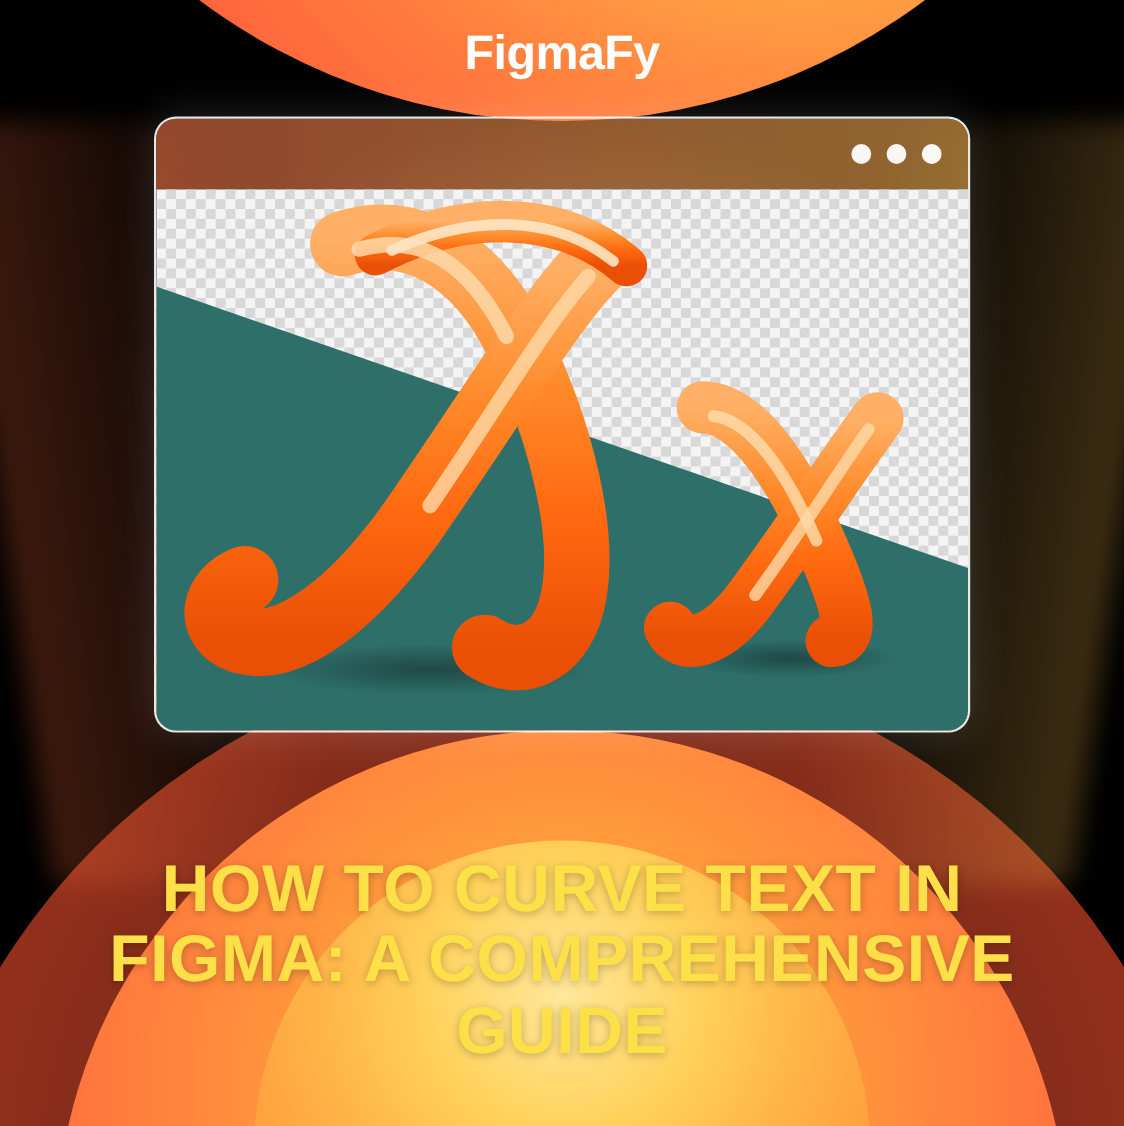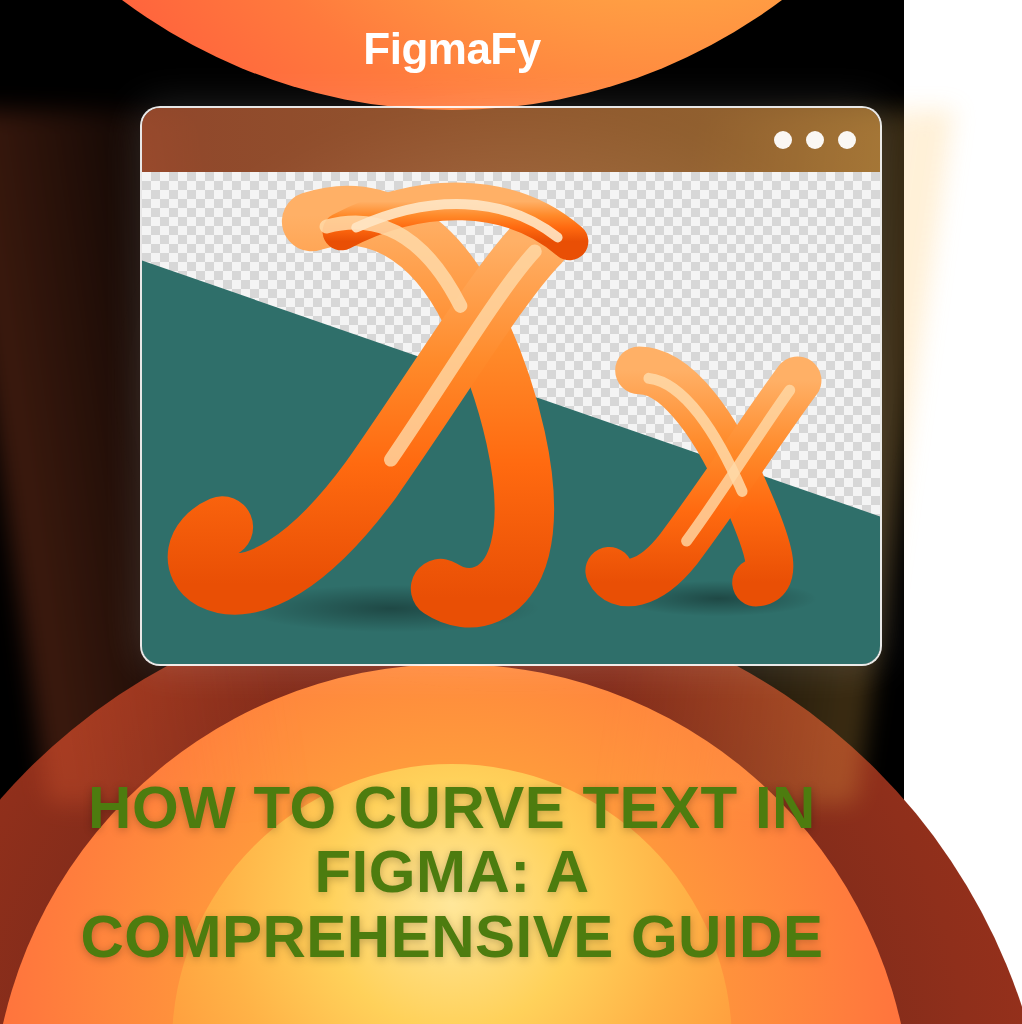--- a/index.html
+++ b/index.html
@@ -1,20 +1,20 @@
 <!DOCTYPE html>
 <html><head>
 <meta charset="utf-8">
 <style>
   * { margin: 0; padding: 0; box-sizing: border-box; }
   html, body { width: 1022px; height: 1024px; overflow: hidden; font-family: -apple-system, BlinkMacSystemFont, "Segoe UI", Helvetica, Arial, sans-serif; }
 
   .stage {
     position: relative;
-    width: 904px;
+    width: 1022px;
     height: 1024px;
     background: #000;
   }
 
   
   .circle { position: absolute; border-radius: 50%; }
   .circle-top {
     width: 1100px; height: 1100px;
     left: 50%; top: -990px; transform: translateX(-50%);
     background: radial-gradient(circle at 70% 55%, #ffd95a 0%, #ffb347 30%, #ff7a3d 55%, #ff5a3d 75%, #ff3d6e 100%);
@@ -114,21 +114,21 @@
   }
 
   .canvas svg.letters { position: absolute; inset: 0; width: 100%; height: 100%; }
 
   
   .title {
     position: absolute;
     left: 0; right: 0;
     bottom: 54px;
     text-align: center;
-    color: #4d7c0f;
+    color: #fde047;
     font-weight: 900;
     font-size: 60px;
     line-height: 1.08;
     letter-spacing: 0.5px;
     padding: 0 44px;
     text-shadow: 0 2px 8px rgba(0,0,0,0.25);
   }
 </style>
 </head>
 <body>

